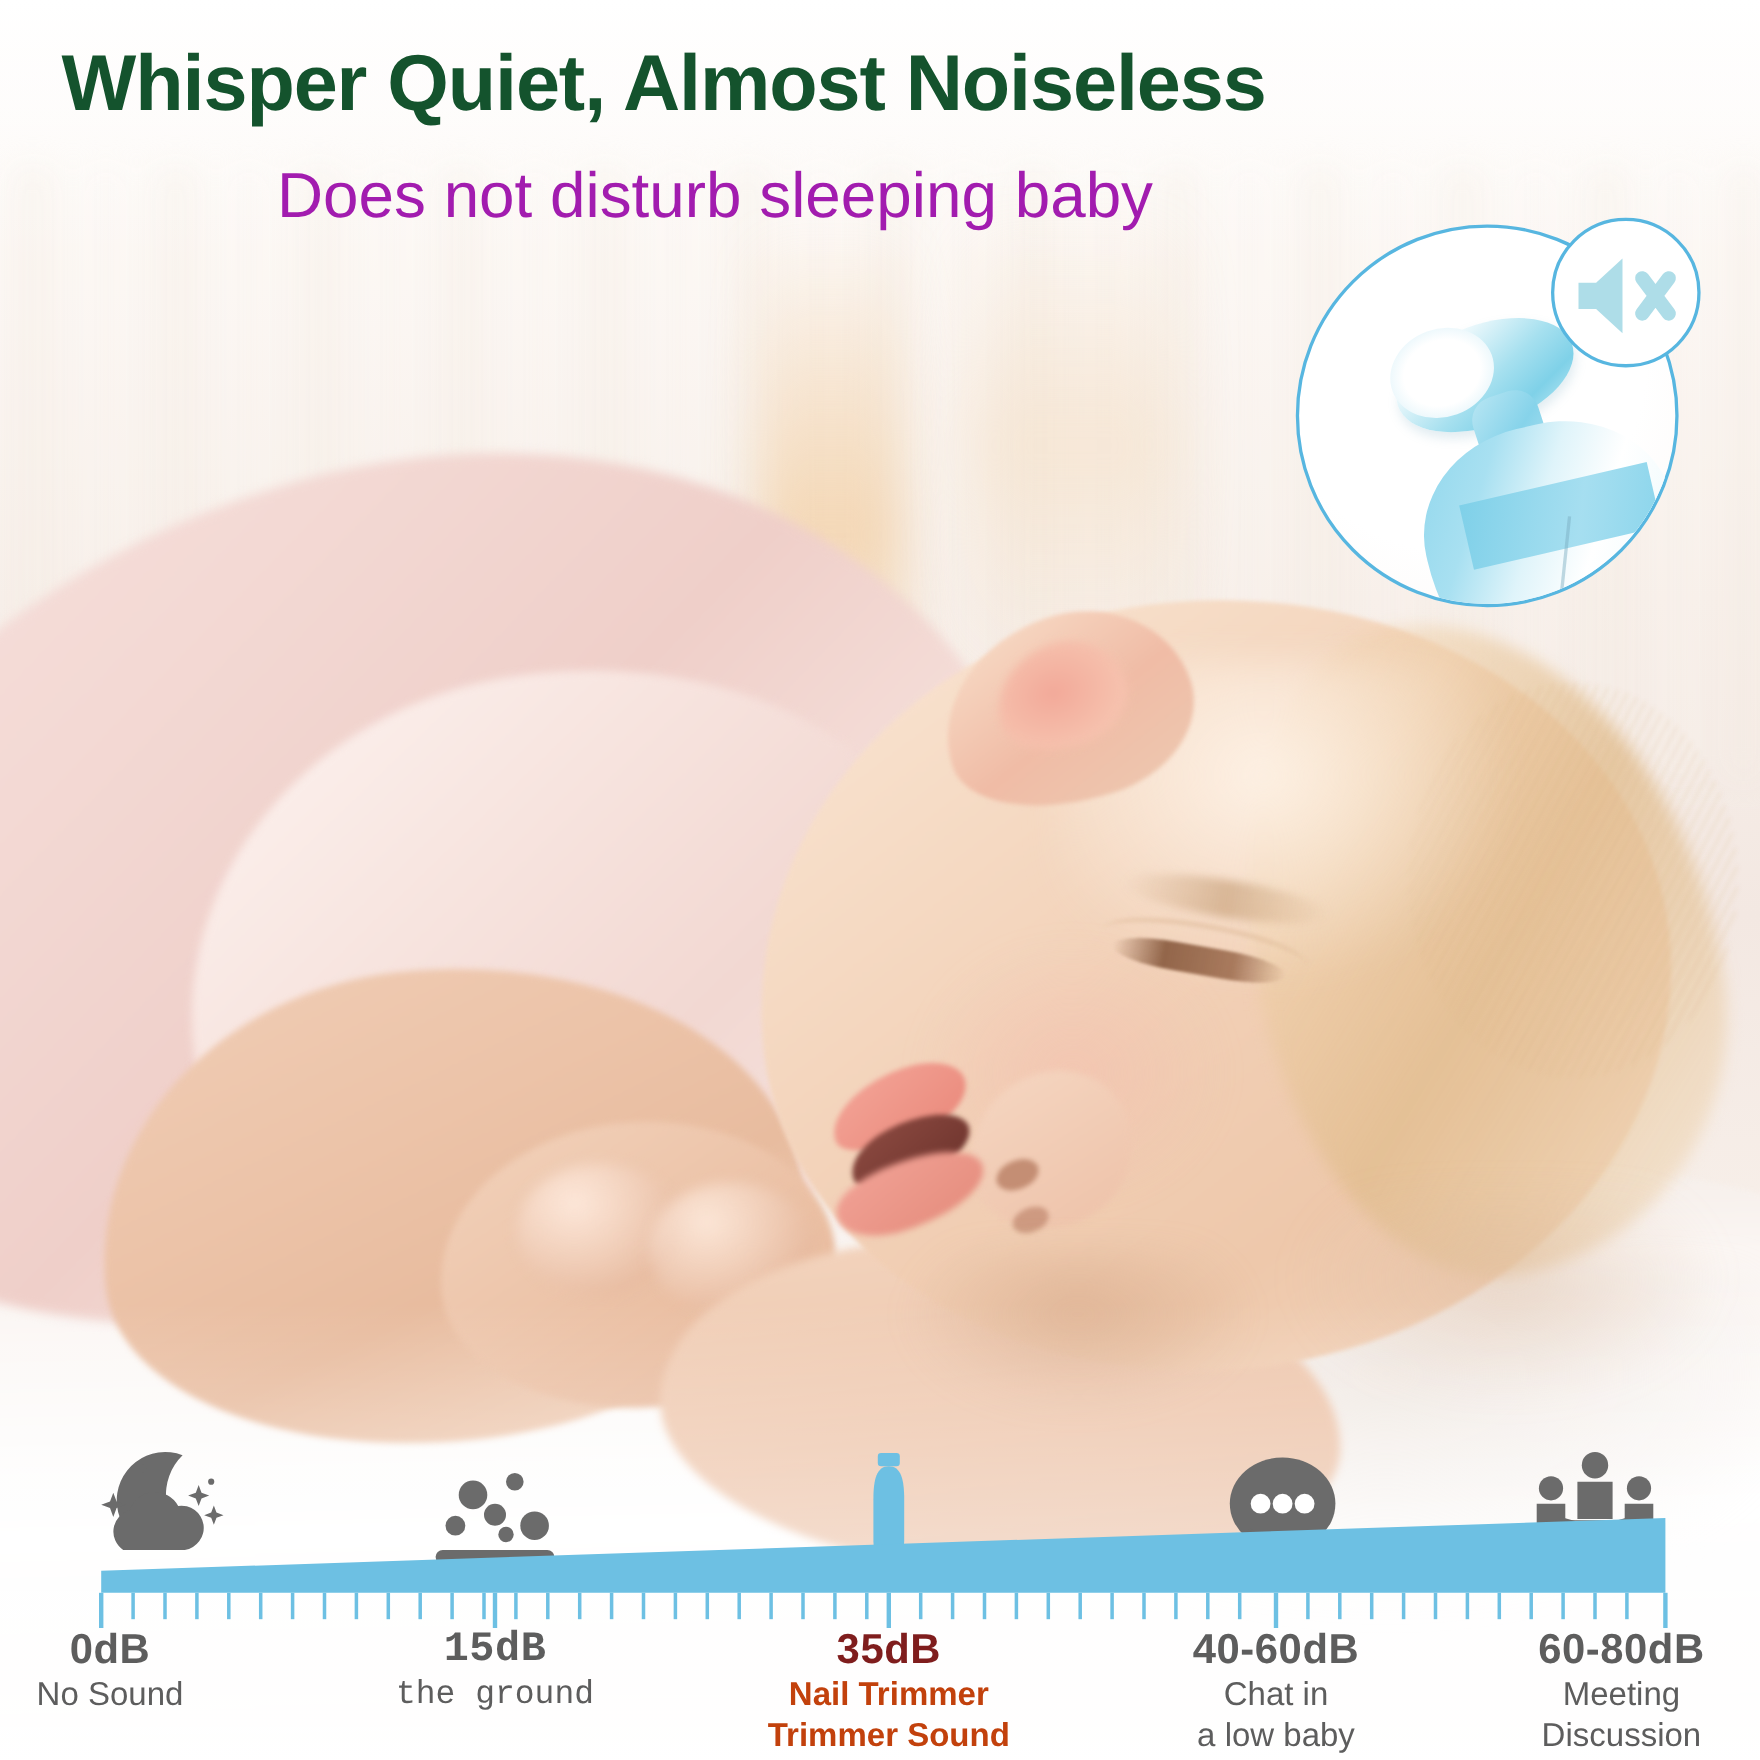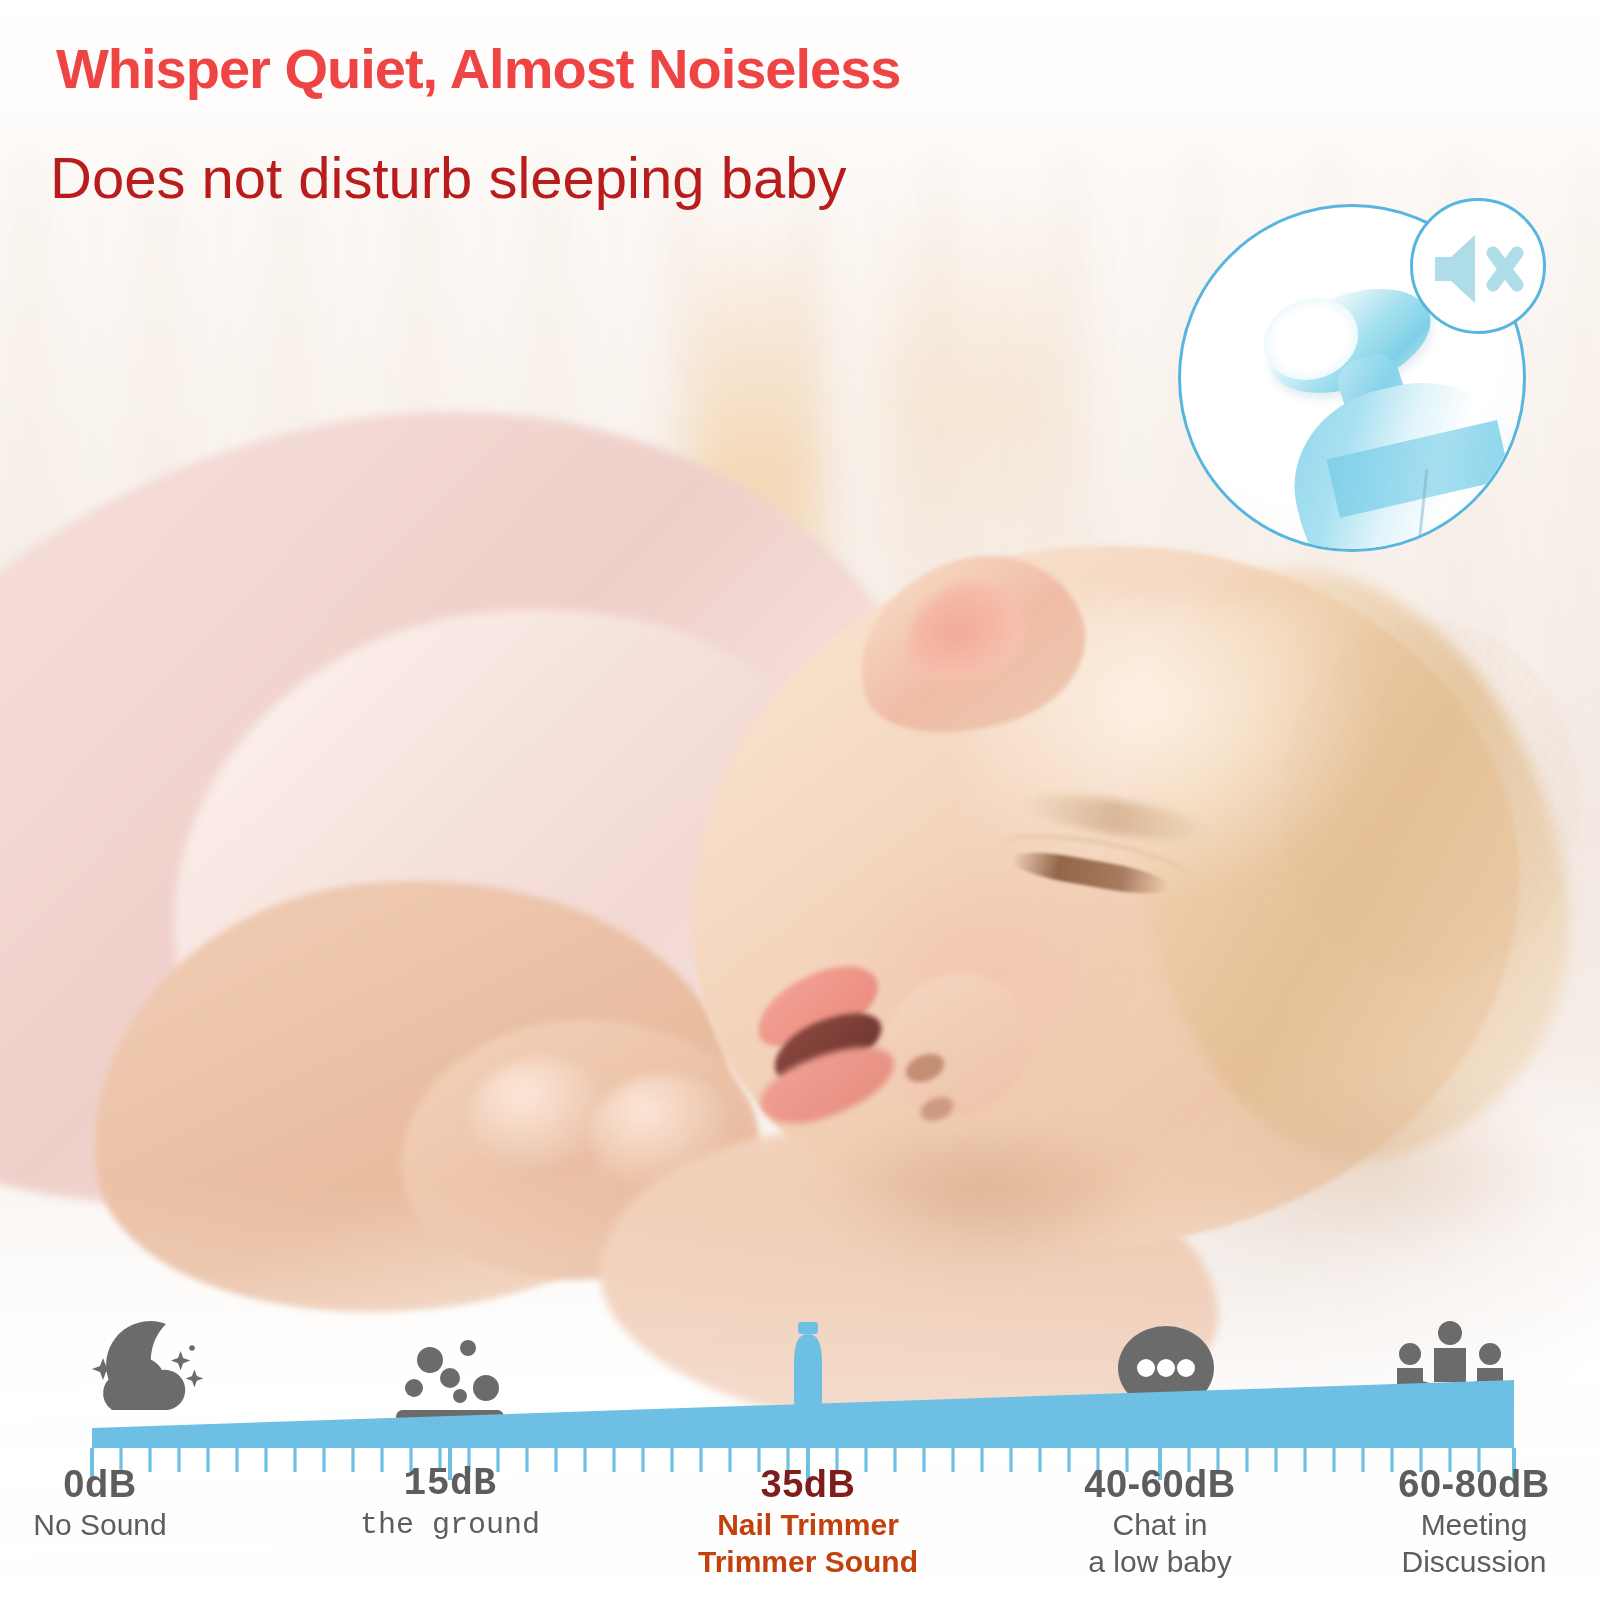--- a/index.html
+++ b/index.html
@@ -208,26 +208,26 @@
     filter:blur(18px);
   }
   .photo-soften{
     position:absolute;inset:0;
     background:linear-gradient(180deg,rgba(255,255,255,.30) 0%,rgba(255,255,255,0) 16%,rgba(255,255,255,0) 74%,rgba(255,255,255,.55) 92%,rgba(255,255,255,.92) 100%);
   }
 
   
   .headline{
     position:absolute;left:56px;top:40px;width:1500px;
-    font-size:56px;font-weight:700;letter-spacing:-1px;
-    color:#ef4444;line-height:1.02;white-space:nowrap;
+    font-size:72px;font-weight:700;letter-spacing:-1px;
+    color:#14532d;line-height:1.02;white-space:nowrap;
   }
   .subhead{
     position:absolute;left:50px;top:148px;width:1200px;
-    font-size:58px;font-weight:400;color:#b91c1c;line-height:1.05;white-space:nowrap;
+    font-size:58px;font-weight:400;color:#a21caf;line-height:1.05;white-space:nowrap;text-align:center;
   }
 
   
   .inset{position:absolute;left:1170px;top:196px;width:380px;height:390px;}
   .inset-circle{
     position:absolute;left:8px;top:8px;width:348px;height:348px;
     border-radius:50%;border:3px solid #57b6e0;
     background:radial-gradient(circle at 42% 36%,#ffffff 58%,#fdfbfa 80%,#f6efec 100%);
     box-sizing:border-box;overflow:hidden;
   }
@@ -271,21 +271,21 @@
     border-radius:50%;border:3px solid #57b6e0;background:#ffffff;
     box-sizing:border-box;
   }
   .mute-svg{position:absolute;left:18px;top:28px;}
 
   
   .scale{position:absolute;left:0;top:1280px;width:1600px;height:320px;}
   .icons{position:absolute;left:0;top:0;width:1600px;height:150px;}
   .icon-wrap{position:absolute;bottom:0;transform:translateX(-50%);}
   .ruler-svg{position:absolute;left:0;top:100px;}
-  .labels{position:absolute;left:0;top:182px;width:1600px;height:120px;}
+  .labels{position:absolute;left:0;top:198px;width:1600px;height:120px;}
   .lab{
     position:absolute;transform:translateX(-50%);text-align:center;
     width:340px;line-height:1.16;
   }
   .lab .db{font-size:38px;font-weight:700;color:#5d5d5d;letter-spacing:.5px;}
   .lab .desc{font-size:30px;font-weight:400;color:#5d5d5d;margin-top:2px;}
   .lab.hi .db{color:#7f1d1d;}
   .lab.hi .desc{color:#c2410c;font-weight:700;}
 </style>
 </head>

